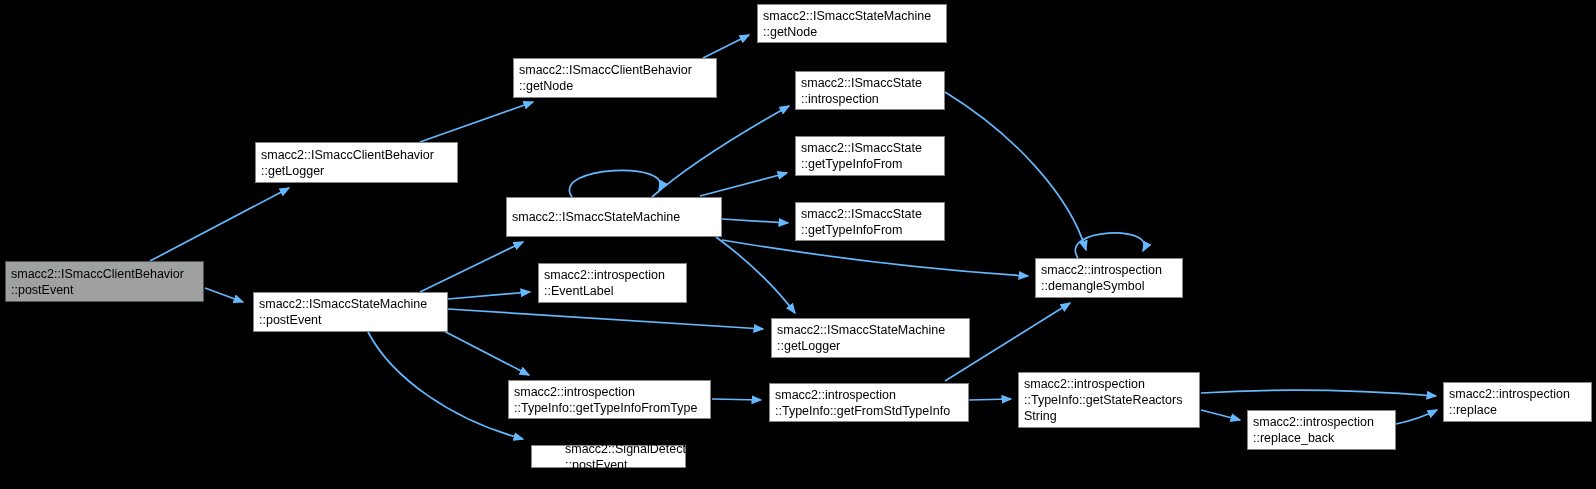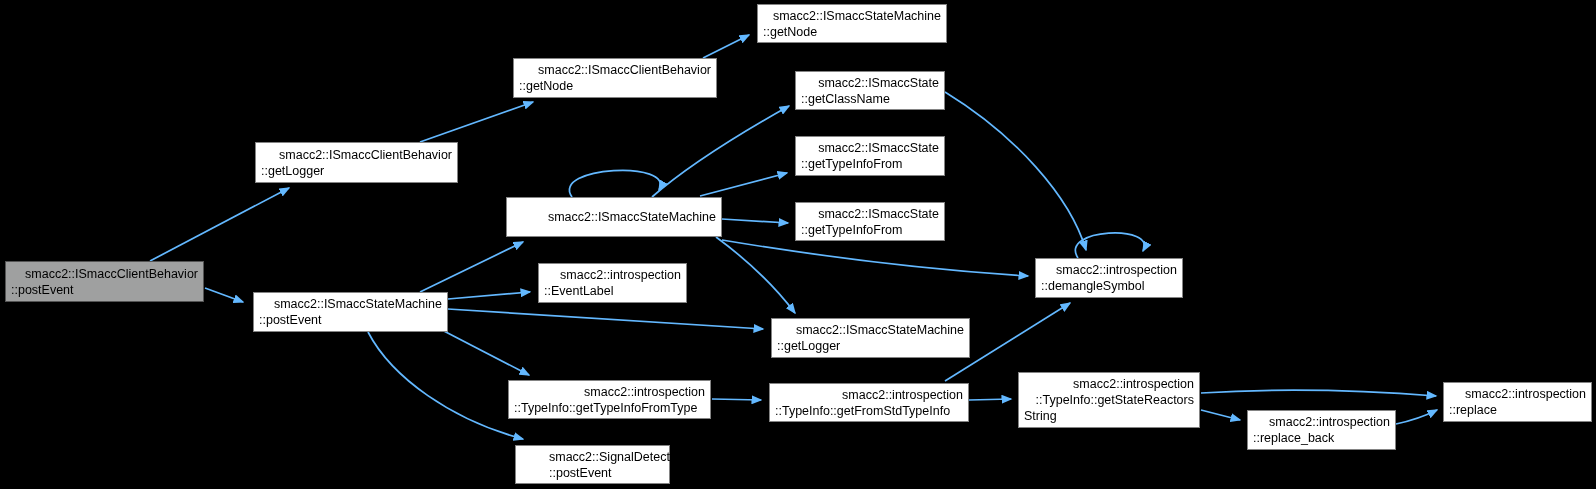--- a/index.html
+++ b/index.html
@@ -3,21 +3,21 @@
 <meta charset="utf-8">
 <style>
   html,body{margin:0;padding:0;background:#000;}
   #canvas{position:relative;width:1596px;height:489px;background:#000;overflow:hidden;
           font-family:"Liberation Sans", sans-serif;}
   #edge-layer{position:absolute;left:0;top:0;width:1596px;height:489px;}
   .node{position:absolute;box-sizing:border-box;display:flex;flex-direction:column;
         justify-content:center;background:#fff;border:1px solid #848484;
         color:#000;font-size:12.5px;line-height:16px;padding:2px 5px;cursor:pointer;}
   .node.highlighted{background:#9fa0a0;border:1px solid #545454;}
-  .node .ln{text-align:right;white-space:nowrap;}
+  .node .ln{text-align:left;white-space:nowrap;}
   .node .ln.last{text-align:left;}
 </style>
 </head>
 <body>
 
 <div id="canvas" style="background: rgb(0, 0, 0);">
   <svg id="edge-layer" xmlns="http://www.w3.org/2000/svg" viewBox="0 0 1596 489">
     <defs>
       <marker id="arrow" markerWidth="11" markerHeight="9" refX="9.5" refY="4.5" orient="auto" markerUnits="userSpaceOnUse">
         <path d="M0,0 L11,4.5 L0,9 z" fill="#63B8FF"></path>
@@ -65,21 +65,21 @@
       <div class="node" style="left: 757px; top: 4px; width: 190px; height: 39px;">
         <div class="ln">smacc2::ISmaccStateMachine</div>
         <div class="ln last">::getNode</div>
       </div>
       <div class="node" style="left: 253px; top: 292px; width: 195px; height: 40px;">
         <div class="ln">smacc2::ISmaccStateMachine</div>
         <div class="ln last">::postEvent</div>
       </div>
       <div class="node" style="left: 795px; top: 71px; width: 150px; height: 39px;">
         <div class="ln">smacc2::ISmaccState</div>
-        <div class="ln last">::getClassName</div>
+        <div class="ln last">::introspection</div>
       </div>
       <div class="node" style="left: 795px; top: 136px; width: 150px; height: 40px;">
         <div class="ln">smacc2::ISmaccState</div>
         <div class="ln last">::getTypeInfoFrom</div>
       </div>
       <div class="node" style="left: 506px; top: 197px; width: 216px; height: 40px;">
         <div class="ln">smacc2::ISmaccStateMachine</div>
       </div>
       <div class="node" style="left: 795px; top: 202px; width: 150px; height: 39px;">
         <div class="ln">smacc2::ISmaccState</div>
@@ -98,21 +98,21 @@
         <div class="ln last">::getLogger</div>
       </div>
       <div class="node" style="left: 508px; top: 380px; width: 203px; height: 39px;">
         <div class="ln">smacc2::introspection</div>
         <div class="ln last">::TypeInfo::getTypeInfoFromType</div>
       </div>
       <div class="node" style="left: 769px; top: 383px; width: 200px; height: 39px;">
         <div class="ln">smacc2::introspection</div>
         <div class="ln last">::TypeInfo::getFromStdTypeInfo</div>
       </div>
-      <div class="node" style="left: 515px; top: 445px; width: 155px; height: 39px; padding-left: 33px;">
+      <div class="node" style="left: 531px; top: 445px; width: 155px; height: 23px; padding-left: 33px;">
         <div class="ln">smacc2::SignalDetector</div>
         <div class="ln last">::postEvent</div>
       </div>
       <div class="node" style="left: 1018px; top: 372px; width: 182px; height: 56px;">
         <div class="ln">smacc2::introspection</div>
         <div class="ln">::TypeInfo::getStateReactors</div>
         <div class="ln last">String</div>
       </div>
       <div class="node" style="left: 1247px; top: 410px; width: 149px; height: 40px;">
         <div class="ln">smacc2::introspection</div>

